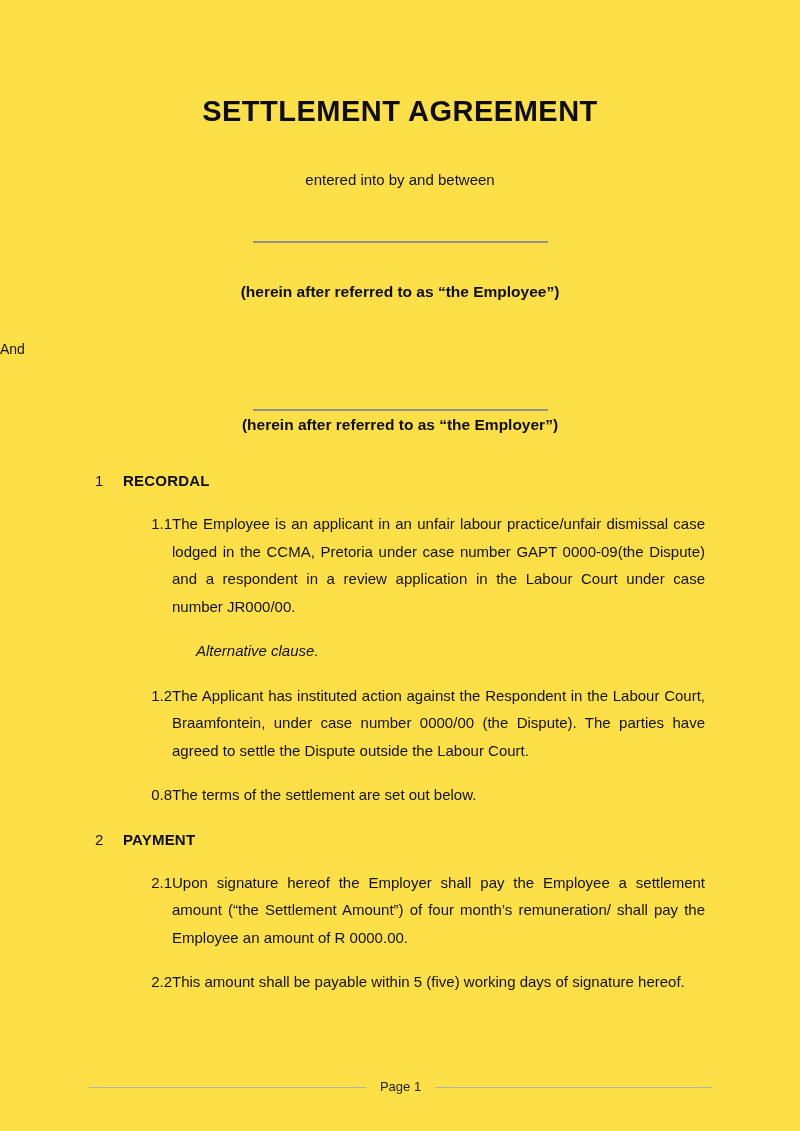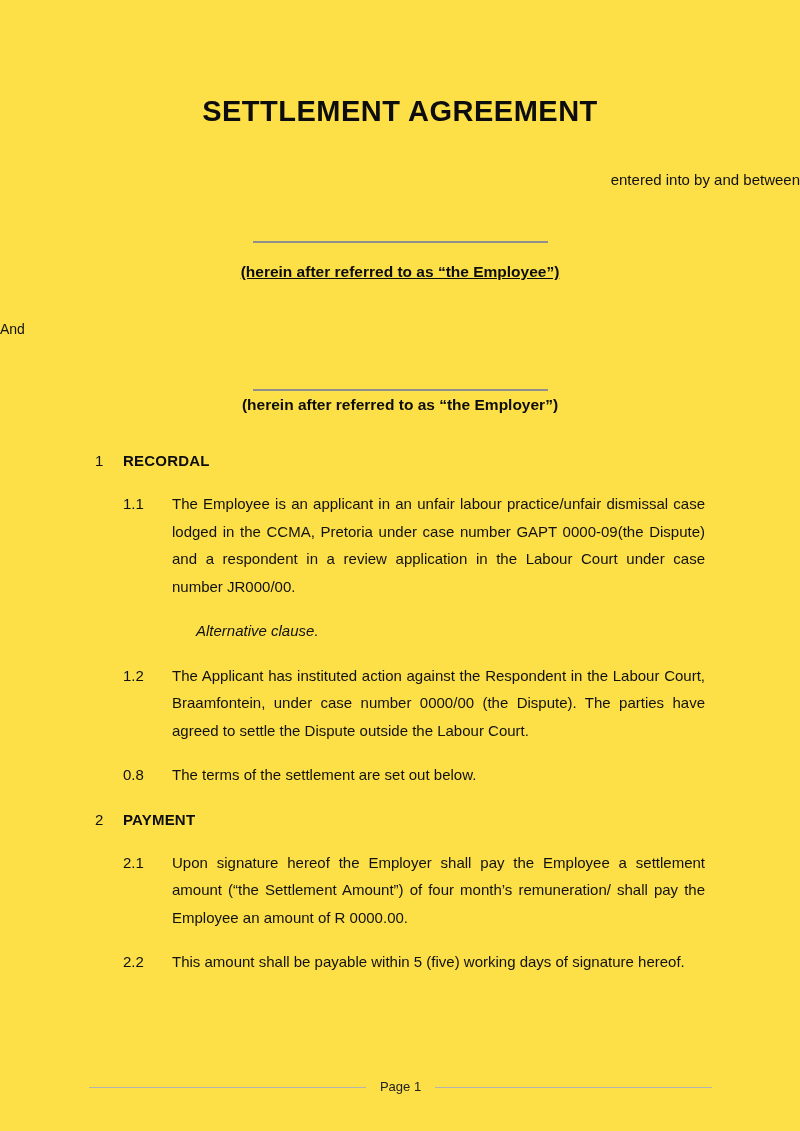--- a/index.html
+++ b/index.html
@@ -22,40 +22,40 @@
     padding-top: 95px;
     text-align: center;
     font-size: 29px;
     line-height: 33px;
     font-weight: bold;
     letter-spacing: 0.5px;
     color: #0d0d0d;
   }
   .intro-line {
     margin-top: 43px;
-    text-align: right;
+    text-align: center;
     font-size: 15px;
     line-height: 18px;
   }
   .blank-line {
     width: 295px;
     margin: 0 auto;
     height: 0;
     border-bottom: 2px solid #8f8f8f;
   }
   .blank-line.first { margin-top: 52px; }
   .blank-line.second { margin-top: 51px; }
   .party-label {
     text-align: center;
     font-size: 15.5px;
     line-height: 18px;
     font-weight: bold;
     color: #0d0d0d;
   }
-  .party-label.employee { margin-top: 20px; text-decoration: underline; }
+  .party-label.employee { margin-top: 40px; }
   .party-label.employer { margin-top: 5px; }
   .connector {
     margin-top: 39px;
     text-align: left;
     font-size: 14px;
     line-height: 18px;
   }
   .content {
     padding: 0 95px;
     margin-top: 38px;
@@ -78,20 +78,21 @@
   }
   .clause {
     display: flex;
     margin: 0 0 17px 28px;
     font-size: 15px;
   }
   .clause-num {
     width: 49px;
     flex-shrink: 0;
     line-height: 27.5px;
+    text-align: right;
   }
   .clause-text {
     flex: 1;
     margin: 0;
     text-align: justify;
     line-height: 27.5px;
   }
   .clause-text.no-justify { text-align: left; }
   .clause-text.italic { font-style: italic; margin-left: 24px; }
   .section.payment { margin-top: 22px; }

